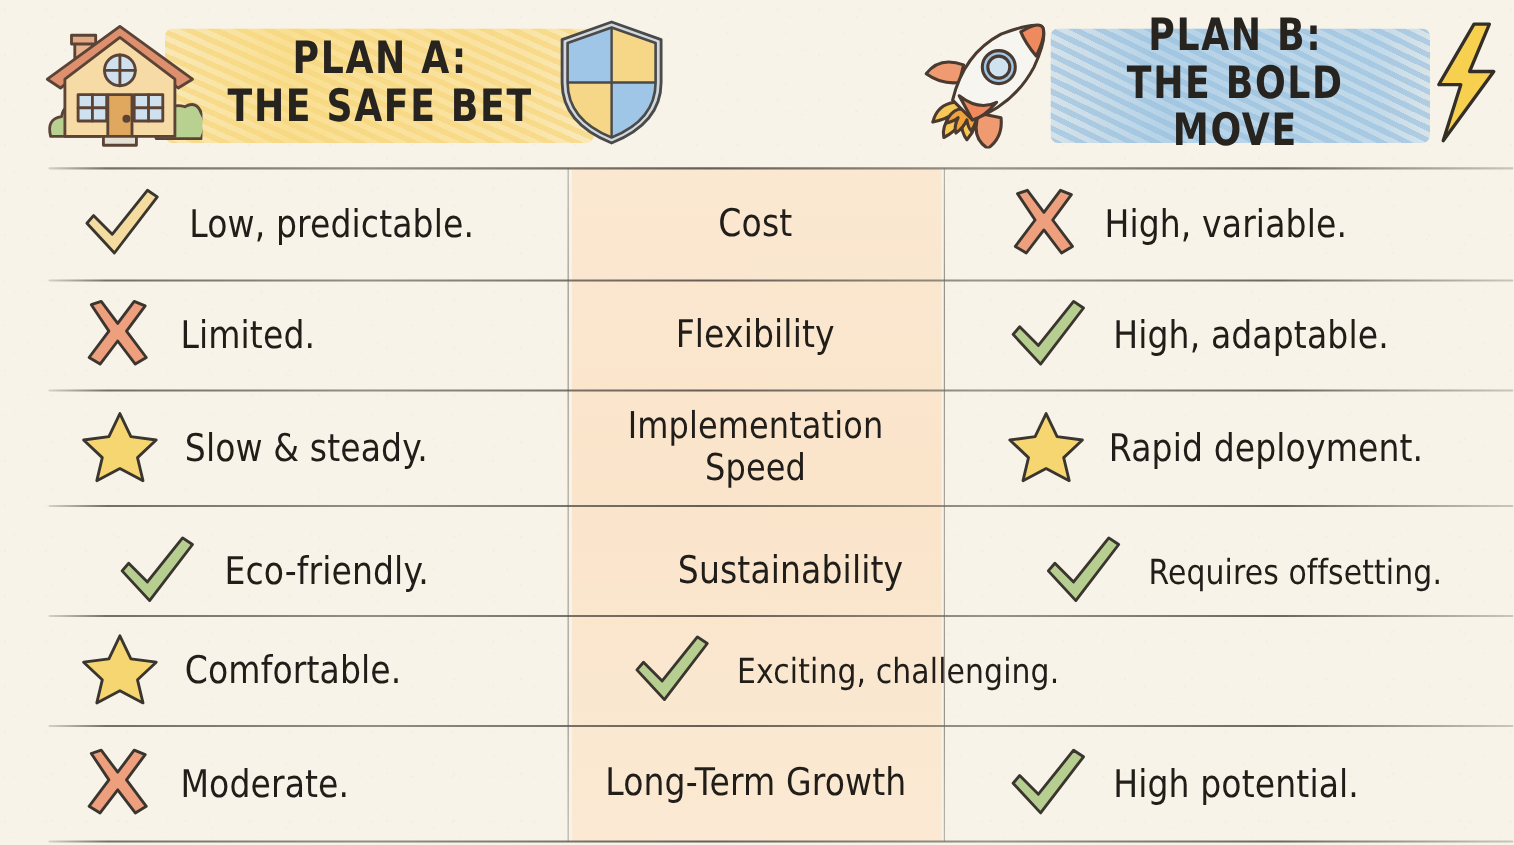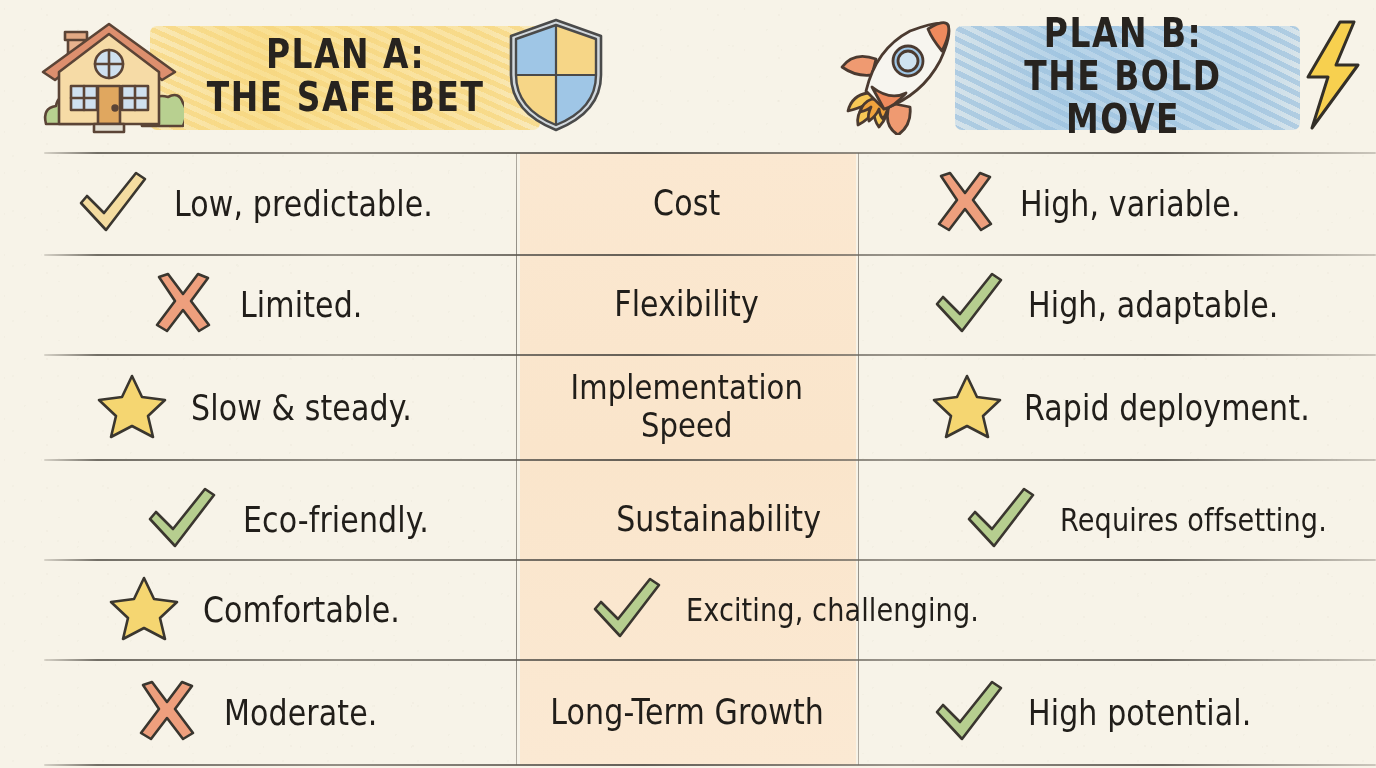--- a/index.html
+++ b/index.html
@@ -89,23 +89,23 @@
     display:block;width:100%;height:1.6px;border-radius:2px;
     background:linear-gradient(90deg,
        rgba(120,114,104,.25) 0%, rgba(92,88,80,.85) 4%,
        rgba(108,103,94,.72) 22%, rgba(84,80,73,.9) 45%,
        rgba(112,107,98,.7) 64%, rgba(88,84,77,.88) 84%,
        rgba(120,114,105,.35) 100%);
   }
   .hline.top{left:44px;width:1332px;}
 
   .cell{display:flex;align-items:center;height:100%;box-sizing:border-box;}
-  .cell-left{width:516px;gap:24px;justify-content:center;}
+  .cell-left{width:516px;padding-left:74px;gap:24px;}
   .cell-mid{width:342px;justify-content:center;padding:0 14px;}
-  .cell-right{width:518px;padding-left:74px;gap:22px;align-items:center;}
+  .cell-right{width:518px;padding-left:58px;gap:22px;align-items:center;}
 
   .label{
     font-family:"DejaVu Sans", sans-serif;
     font-size:31px;color:#211e1a;
     transform:scaleY(1.12) scaleX(.97);
     transform-origin:left center;
     letter-spacing:.1px;
     white-space:nowrap;
   }
   .label.small{font-size:28px;}

